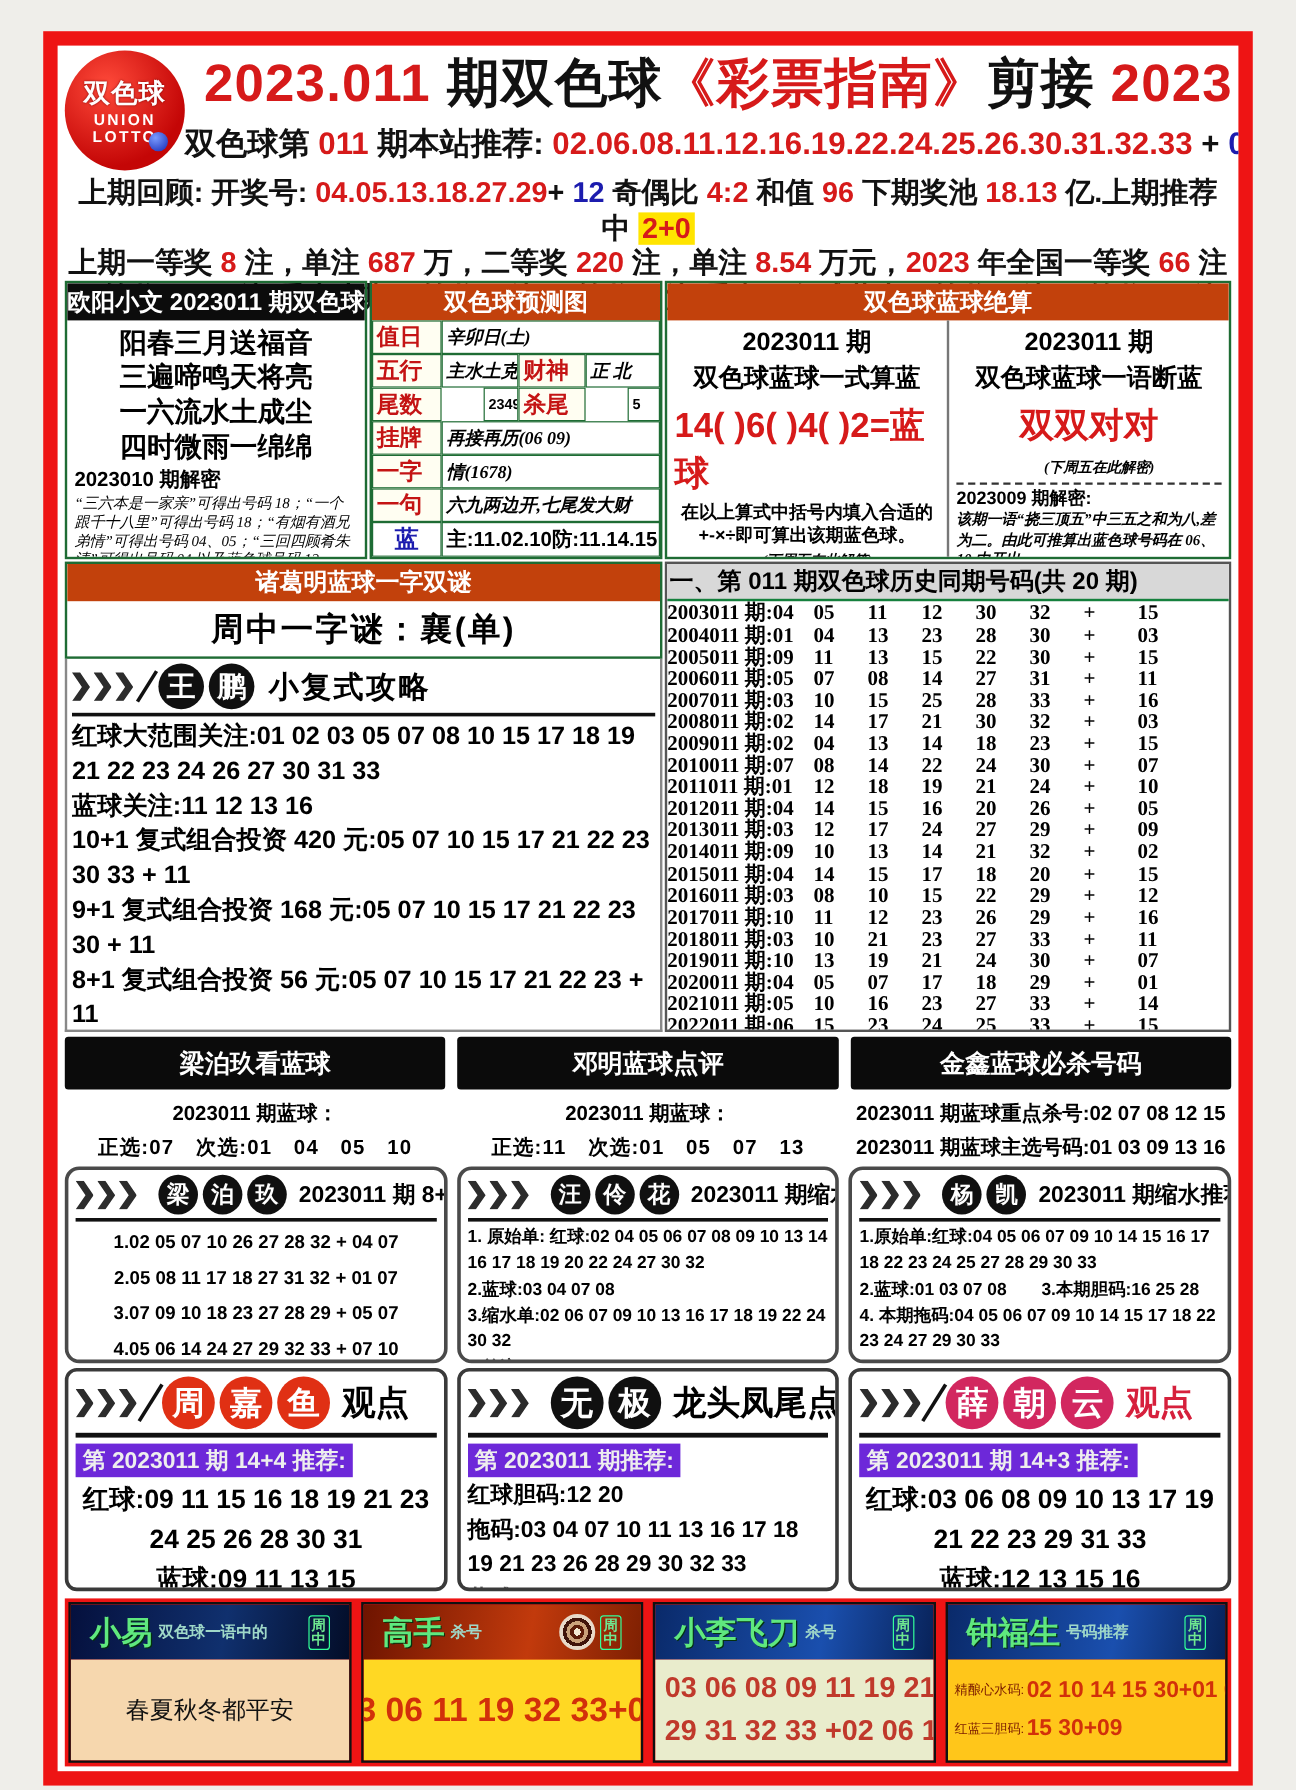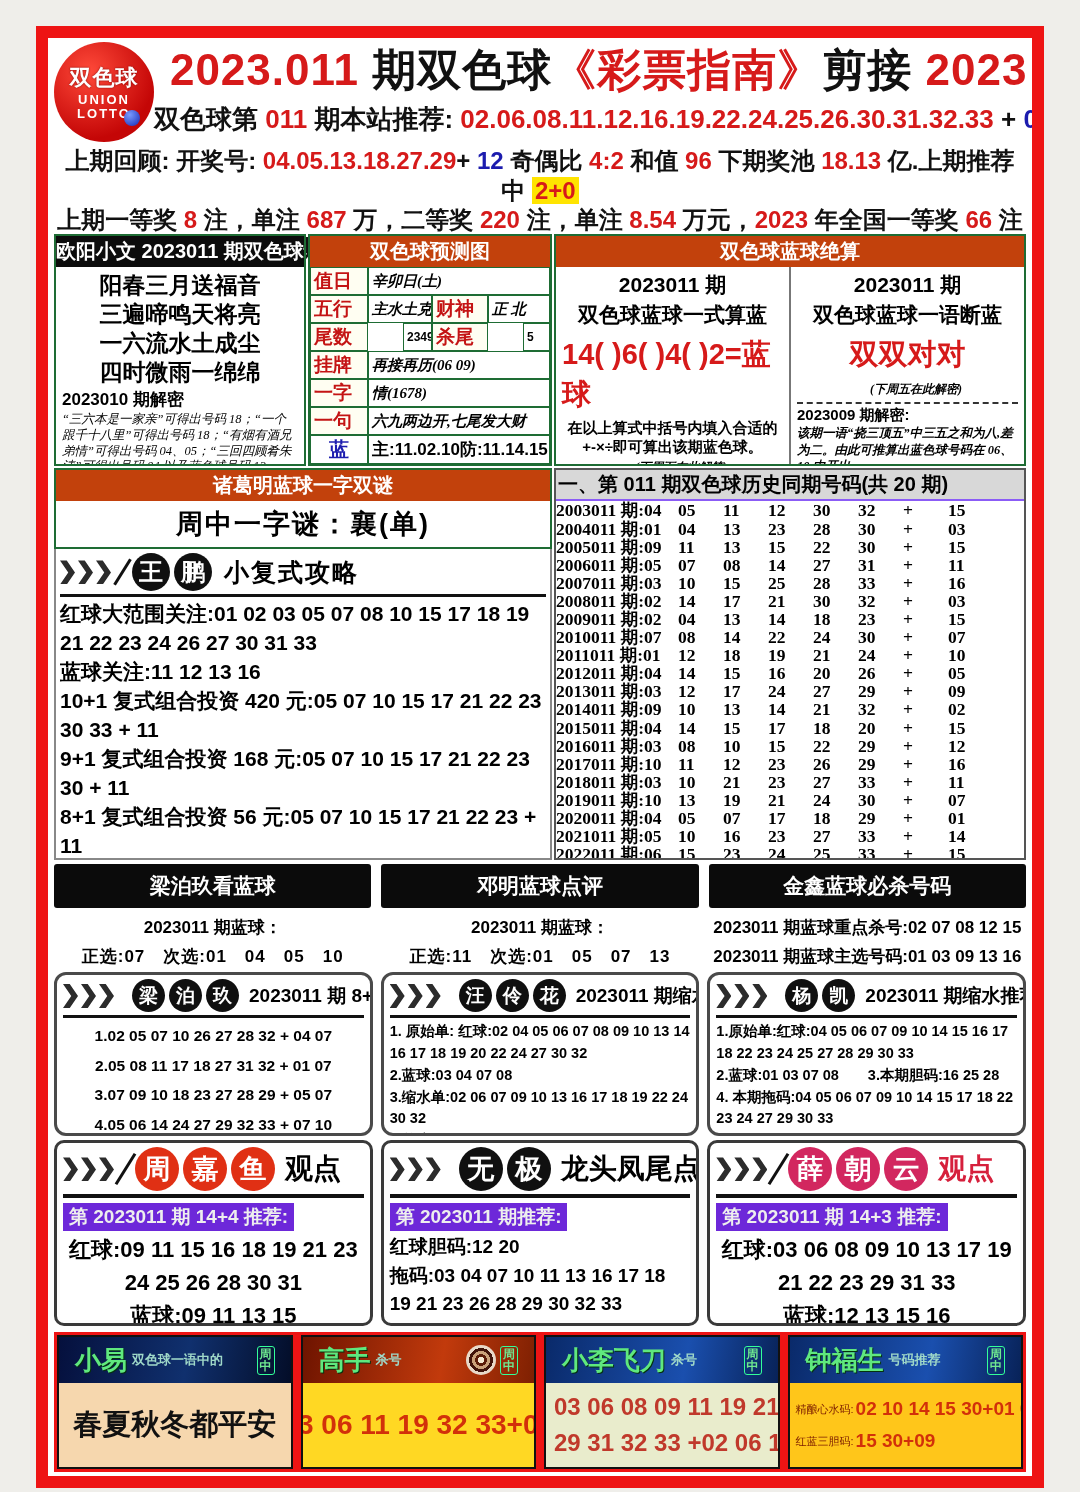--- a/index.html
+++ b/index.html
@@ -62,21 +62,21 @@
   .chev{width:15px;height:24px;background:#2c2c2c;clip-path:polygon(0 0,45% 0,100% 50%,45% 100%,0 100%,55% 50%);}
   .slant{width:3px;height:30px;background:#111;transform:rotate(32deg);margin:0 8px 0 10px;}
   .circ{border-radius:50%;background:#101010;color:#fff;font-weight:bold;display:flex;align-items:center;justify-content:center;margin-right:4px;flex:0 0 auto;}
   .circ.c40{width:38px;height:38px;font-size:24px;}
   .circ.c32{width:33px;height:33px;font-size:19px;}
   .circ.c44{width:44px;height:44px;font-size:27px;}
   .lr-title{font-size:25px;font-weight:bold;margin-left:8px;letter-spacing:2px;white-space:nowrap;}
   .wp-lines{font-size:21px;font-weight:bold;line-height:1.38;}
   .wp-lines .line{text-indent:0;}
   .hist{flex:1;border:2px solid #555;display:flex;flex-direction:column;overflow:hidden;}
-  .hist-h{background:#d8d8d8;border-bottom:2px solid #8b5cf6;font-size:20px;font-weight:bold;padding:1px 2px;white-space:nowrap;}
+  .hist-h{background:#d8d8d8;border-bottom:2px solid #15803d;font-size:20px;font-weight:bold;padding:1px 2px;white-space:nowrap;}
   .h-rows{flex:1;font-family:"Liberation Serif",serif;font-weight:bold;}
   .h-row{display:grid;grid-template-columns:122px repeat(6,1fr) 26px 50px;font-size:17.5px;line-height:18.1px;}
   .h-row span{text-align:left;}
   
   .experts{display:flex;height:112px;gap:10px;margin-top:4px;}
   .exp{flex:1;display:flex;flex-direction:column;}
   .exp-h{background:#0b0b0b;color:#fff;font-size:21px;font-weight:bold;text-align:center;padding:8px 0;border-radius:3px;}
   .exp-l1{font-size:17px;font-weight:bold;text-align:center;margin-top:8px;}
   .exp-l2{font-size:17px;font-weight:bold;text-align:center;margin-top:6px;letter-spacing:1px;}
   .exp.wide .exp-l1,.exp.wide .exp-l2{letter-spacing:0;}
@@ -108,21 +108,21 @@
   .pan-name{font-size:26px;font-weight:bold;color:#5fe87e;text-shadow:1px 1px 0 #04320e;white-space:nowrap;}
   .pan-sub{font-size:13px;font-weight:bold;color:#9fd8c8;margin-left:5px;white-space:nowrap;}
   .pan-badge{margin-left:auto;color:#6fe890;font-size:12px;font-weight:bold;line-height:1.05;text-align:center;border:1px solid #3f9;border-radius:3px;padding:1px 2px;}
   .dart{width:30px;height:30px;border-radius:50%;margin-left:auto;margin-right:4px;background:repeating-radial-gradient(circle,#f5e9d2 0 3px,#5a1c08 3px 6px,#caa27a 6px 9px,#40140a 9px 12px,#e8d9c8 12px 15px);}
   .dart+.pan-badge{margin-left:0;}
   .pan-b{flex:1;display:flex;flex-direction:column;align-items:center;justify-content:center;}
   .pan-b.peach{background:#f6d7ae;}
   .pan-b.yellow{background:#ffd823;}
   .pan-b.pale{background:#e9eccc;align-items:flex-start;padding-left:8px;}
   .pan-b.orange{background:#ffc61a;align-items:flex-start;padding-left:6px;}
-  .pb-main{font-size:29px;font-weight:bold;color:#111;}
+  .pb-main{font-size:20px;font-weight:normal;color:#111;}
   .pb-red{font-size:28px;font-weight:bold;color:#d2300a;white-space:nowrap;}
   .pb-row{font-size:24px;font-weight:bold;color:#c0392b;line-height:1.5;white-space:nowrap;}
   .pb-lab-row{display:flex;align-items:center;line-height:1.7;white-space:nowrap;}
   .pb-lab{font-size:11px;font-weight:normal;color:#7a1a00;margin-right:2px;}
   .pb-val{font-size:19px;font-weight:bold;color:#d2300a;}
 </style>
 </head>
 <body>
 
 <div class="stage">

